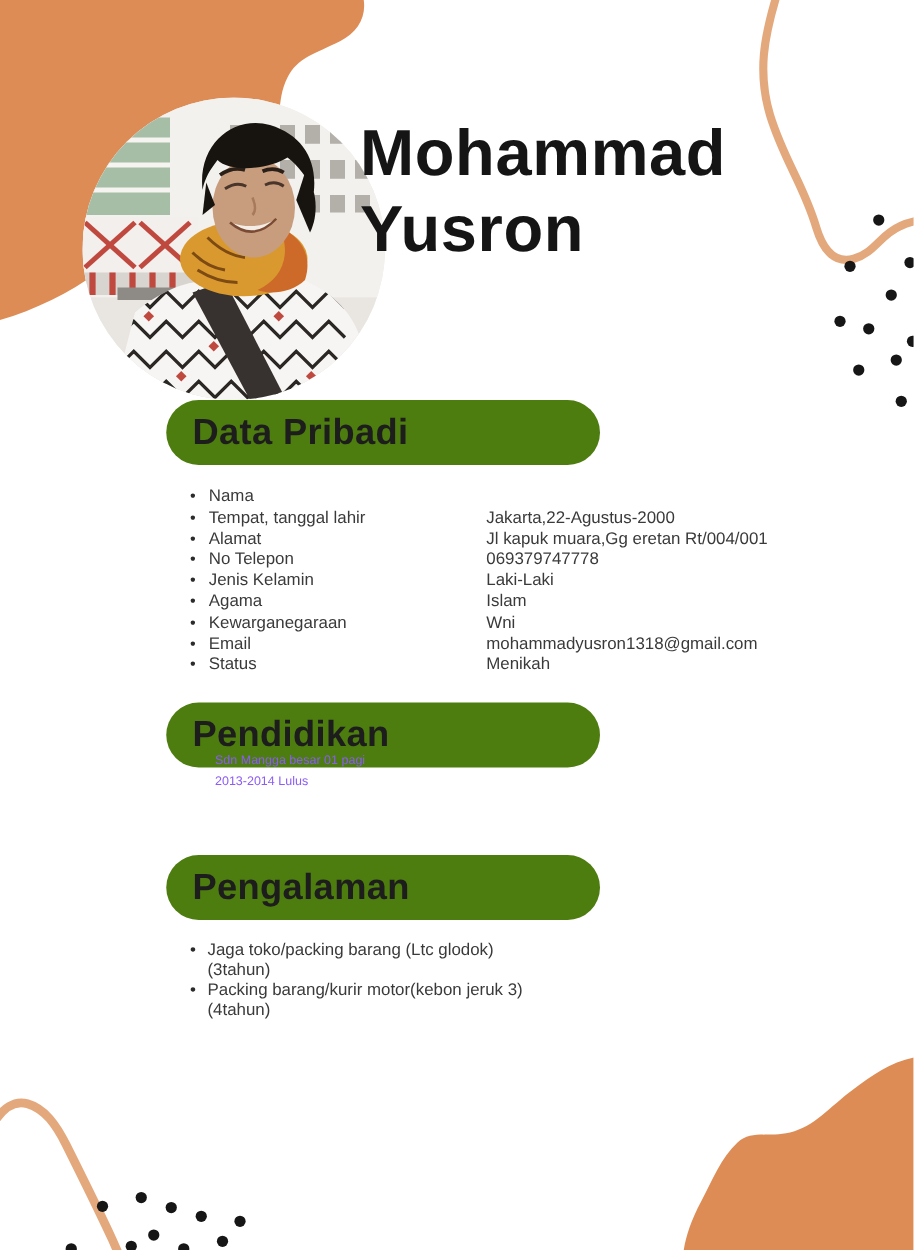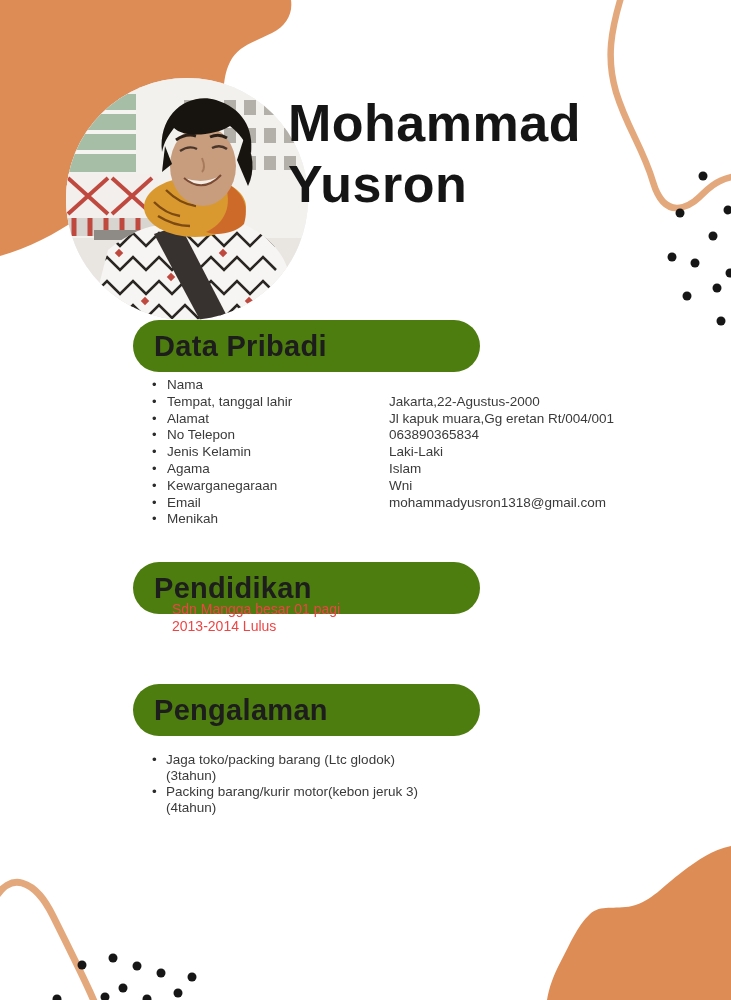--- a/index.html
+++ b/index.html
@@ -26,25 +26,25 @@
   }
   #pill-personal{top:320px;}
   #pill-education{top:536px;margin-top:26px;}
   #pill-experience{top:684px;}
   .fields{
     position:absolute;left:133px;top:377px;width:585px;
     font-size:13.5px;color:#3a3a3a;
   }
   .field-row{display:flex;align-items:baseline;height:16.8px;}
   .field-bullet{margin-left:19px;width:15px;color:#2b2b2b;font-size:13px;}
-  .field-label{width:222px;}
+  .field-label{width:222px;margin-top:12px;}
   .field-value{flex:1;}
   .edu{
     position:absolute;left:172px;top:601px;
-    font-size:14px;line-height:16.5px;color:#ef4444;
+    font-size:10px;line-height:16.5px;color:#8b5cf6;
   }
   .exp{
     position:absolute;left:152px;top:752px;width:480px;
     font-size:13.5px;line-height:16px;color:#3a3a3a;
   }
   .exp-item{display:flex;align-items:baseline;}
   .exp-bullet{width:14px;color:#2b2b2b;}
   .exp-text{flex:1;}
 </style>
 </head>
@@ -208,21 +208,21 @@
       <span class="field-value">Jakarta,22-Agustus-2000</span>
     </div>
     <div class="field-row">
       <span class="field-bullet">•</span>
       <span class="field-label">Alamat</span>
       <span class="field-value">Jl kapuk muara,Gg eretan Rt/004/001</span>
     </div>
     <div class="field-row">
       <span class="field-bullet">•</span>
       <span class="field-label">No Telepon</span>
-      <span class="field-value">063890365834</span>
+      <span class="field-value">069379747778</span>
     </div>
     <div class="field-row">
       <span class="field-bullet">•</span>
       <span class="field-label">Jenis Kelamin</span>
       <span class="field-value">Laki-Laki</span>
     </div>
     <div class="field-row">
       <span class="field-bullet">•</span>
       <span class="field-label">Agama</span>
       <span class="field-value">Islam</span>
@@ -232,20 +232,21 @@
       <span class="field-label">Kewarganegaraan</span>
       <span class="field-value">Wni</span>
     </div>
     <div class="field-row">
       <span class="field-bullet">•</span>
       <span class="field-label">Email</span>
       <span class="field-value">mohammadyusron1318@gmail.com</span>
     </div>
     <div class="field-row">
       <span class="field-bullet">•</span>
+      <span class="field-label">Status</span>
       <span class="field-value">Menikah</span>
     </div>
   </div>
 
   <div class="pill" id="pill-education">
     <span>Pendidikan</span>
   </div>
   <div class="edu">
     <div>Sdn Mangga besar 01 pagi</div>
     <div>2013-2014 Lulus</div>

